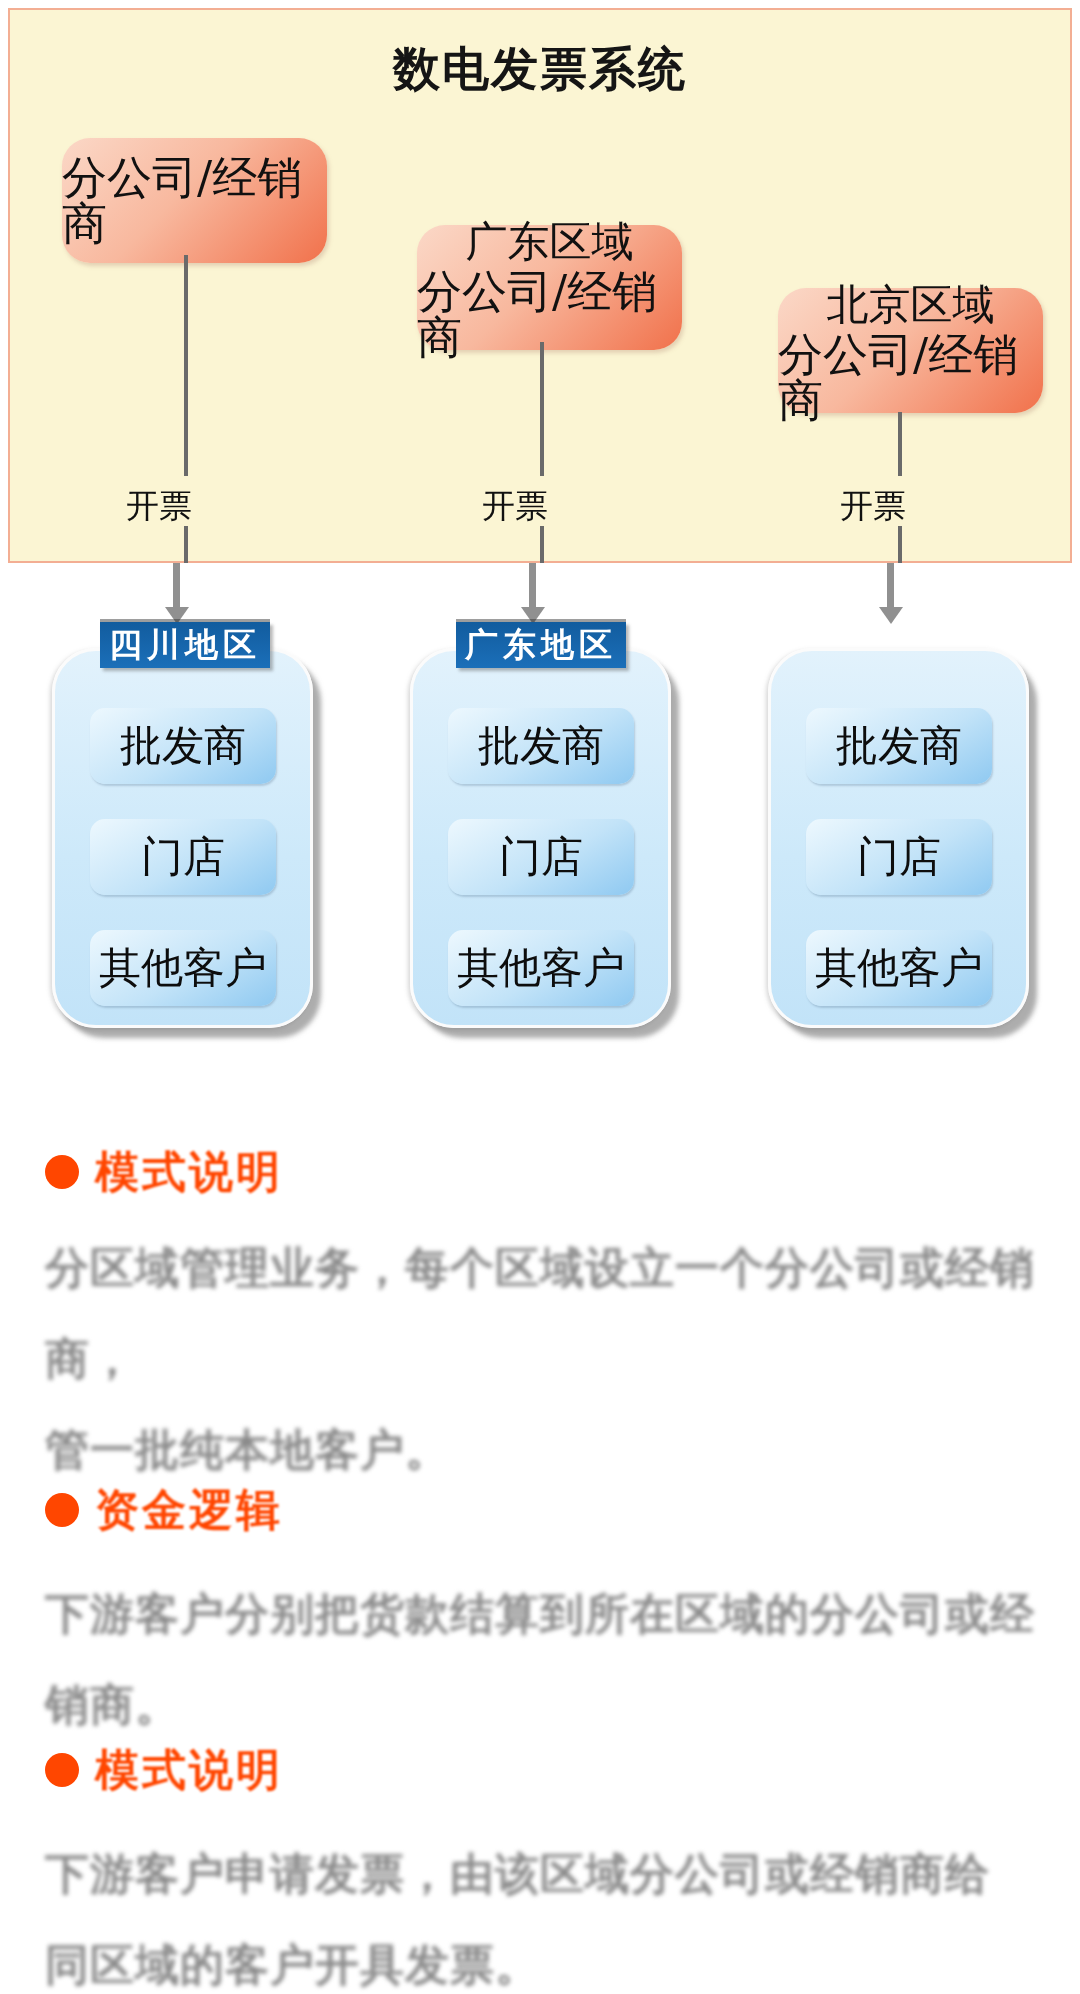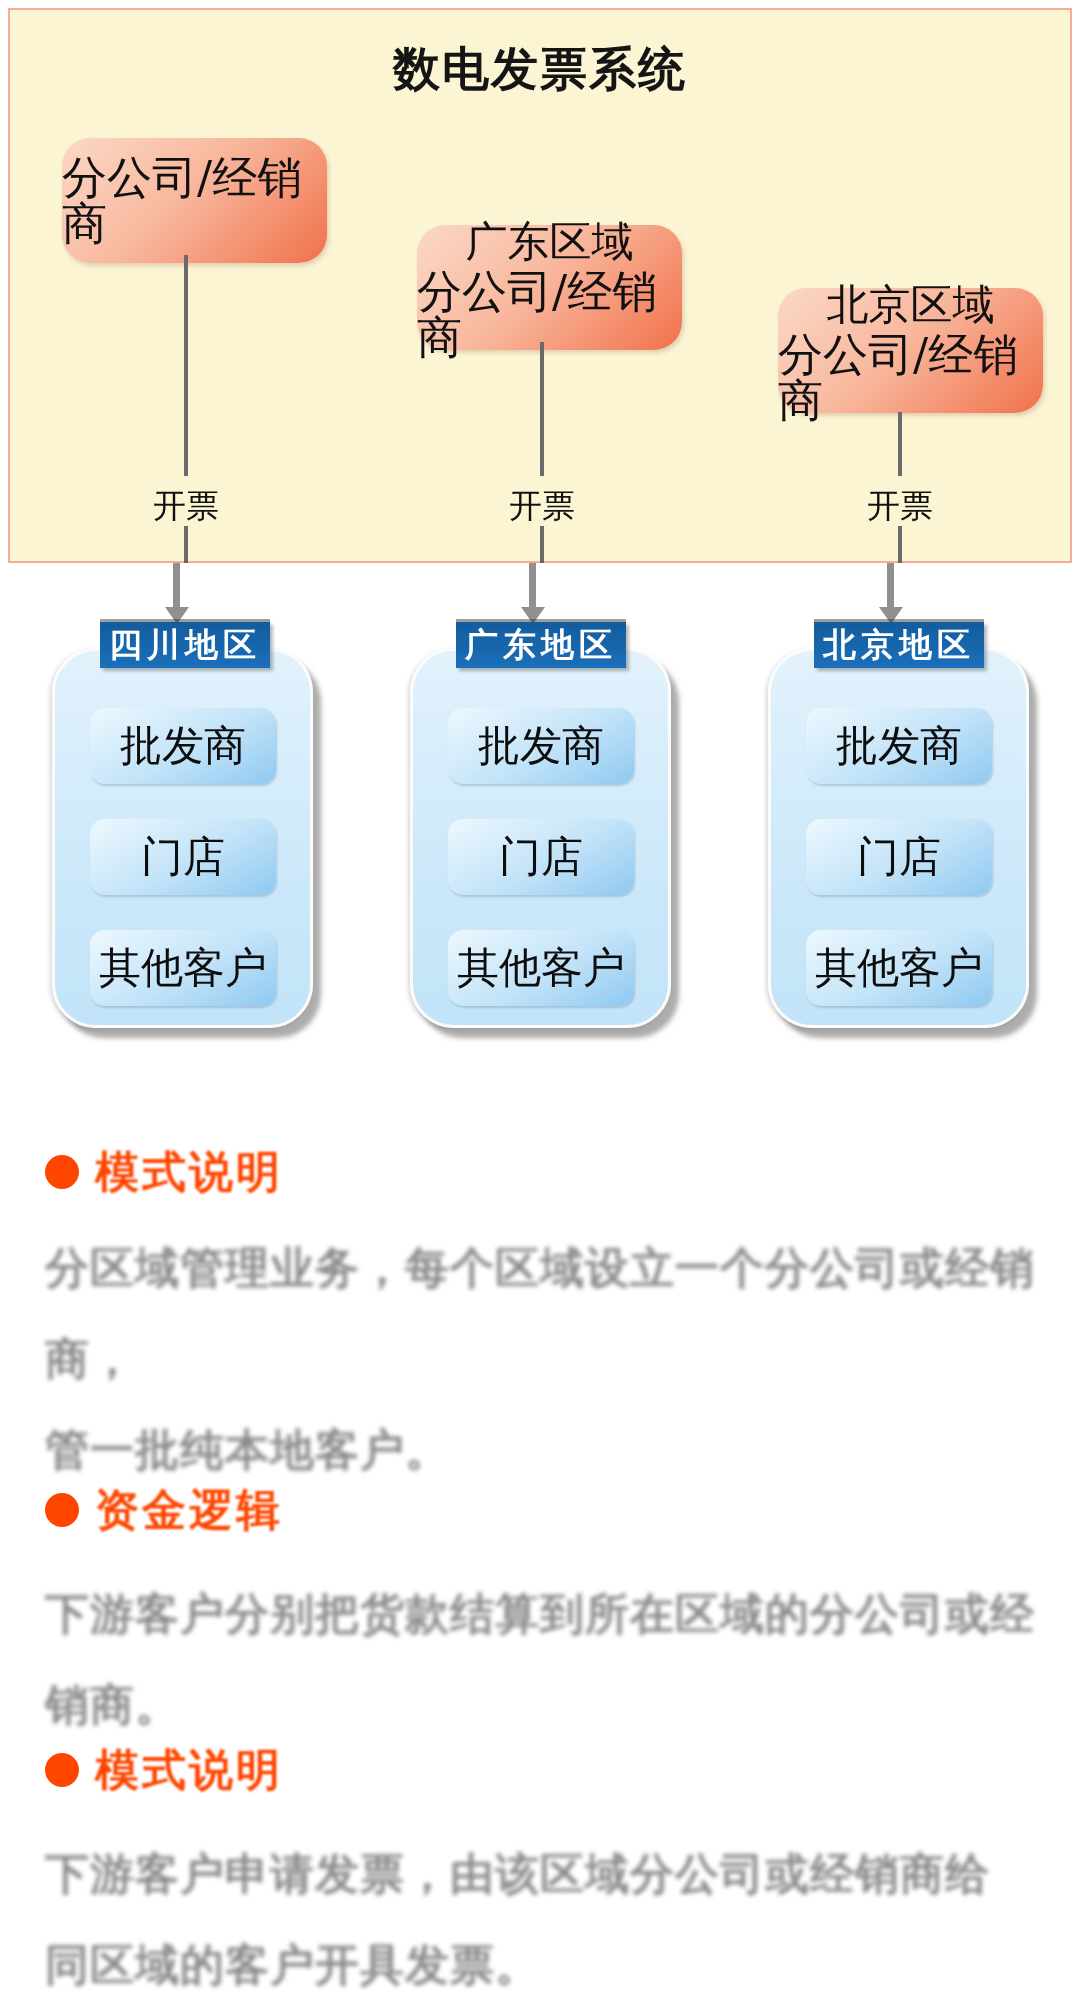--- a/index.html
+++ b/index.html
@@ -23,21 +23,21 @@
     box-shadow:2px 3px 4px rgba(180,140,120,0.35);
   }
   .region-box .rname{font-size:42px;color:#111;line-height:54px;}
   .region-box .rsub{font-size:45px;color:#111;line-height:46px;}
   .rb1{left:52px;top:128px;}
   .rb2{left:407px;top:215px;}
   .rb3{left:768px;top:278px;}
   
   .vline{position:absolute;width:4px;background:#6a6a6a;}
   .edge-label{
-    position:absolute;width:120px;text-align:center;top:474px;
+    position:absolute;width:120px;text-align:left;top:474px;
     font-size:33px;color:#111;background:transparent;
   }
   
   .arrow-shaft{position:absolute;width:7px;background:#909090;top:563px;height:45px;}
   .arrow-head{
     position:absolute;width:0;height:0;top:607px;
     border-left:12px solid transparent;border-right:12px solid transparent;
     border-top:17px solid #909090;
   }
   
@@ -138,23 +138,20 @@
     <span>批发商</span>
   </div>
   <div class="area-item" style="left:448px;top:819px;">
     <span>门店</span>
   </div>
   <div class="area-item" style="left:448px;top:930px;">
     <span>其他客户</span>
   </div>
 
   <div class="area-card" style="left:768px;"></div>
-  <div class="area-tab" style="left:814px;">
-    <span>北京地区</span>
-  </div>
   <div class="area-item" style="left:806px;top:708px;">
     <span>批发商</span>
   </div>
   <div class="area-item" style="left:806px;top:819px;">
     <span>门店</span>
   </div>
   <div class="area-item" style="left:806px;top:930px;">
     <span>其他客户</span>
   </div>
 

